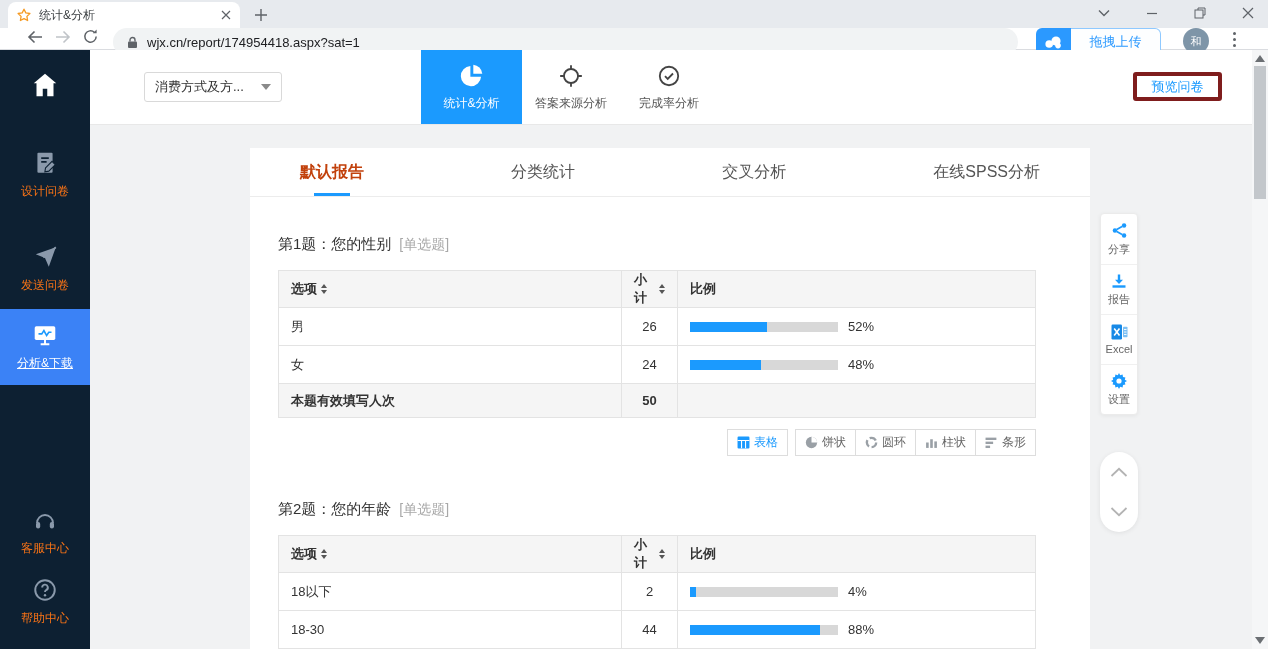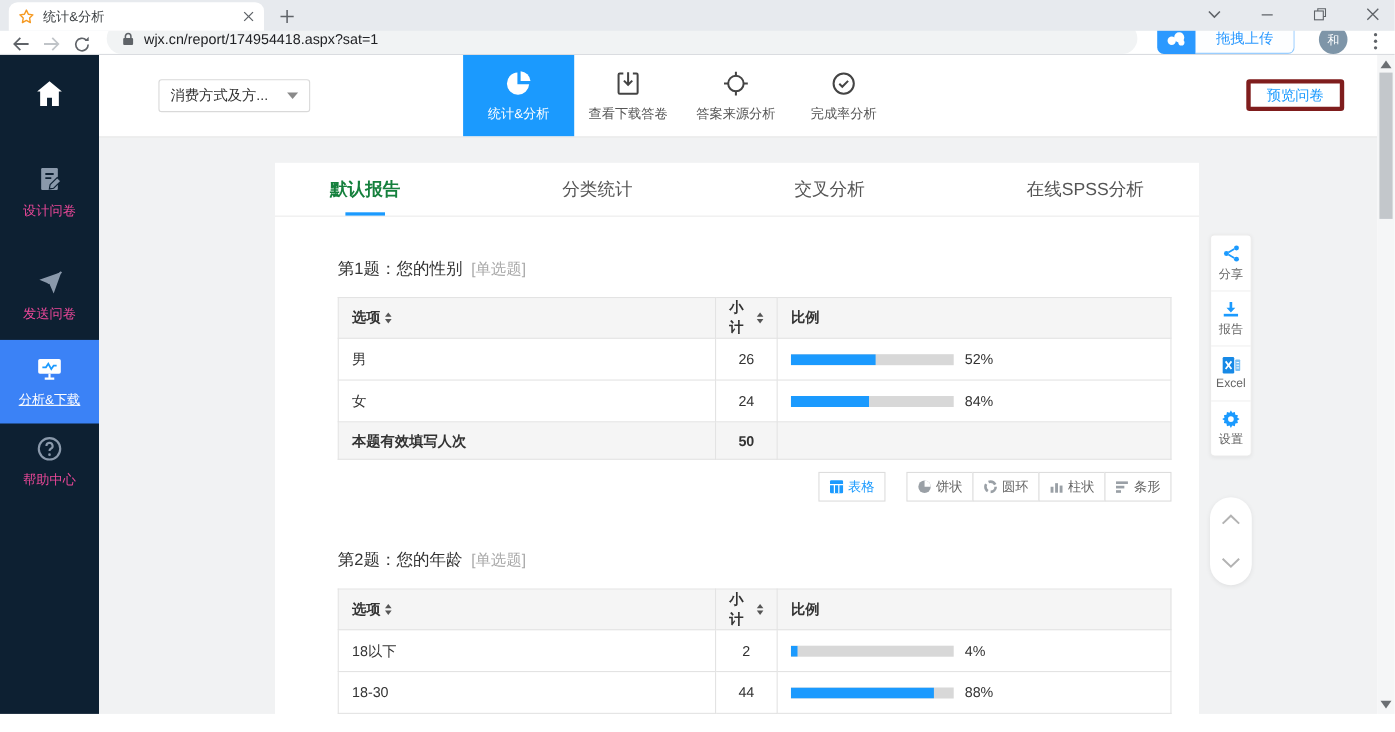--- a/index.html
+++ b/index.html
@@ -8,38 +8,38 @@
 
   
   .tabstrip { height:28px; background:#e7eaee; display:flex; align-items:flex-end; position:relative; }
   .tab { width:232px; height:26px; background:#fff; border-radius:8px 8px 0 0; margin-left:8px;
          display:flex; align-items:center; padding:0 9px; gap:8px; }
   .tab-title { flex:1; font-size:12px; color:#3c4043; white-space:nowrap; overflow:hidden; }
   .newtab { margin:0 0 6px 14px; display:flex; }
   .win-controls { position:absolute; right:14px; top:0; height:26px; display:flex; align-items:center; gap:36px; }
   .win-controls span { display:flex; cursor:pointer; }
 
-  .toolbar { height:22px; background:#fff; border-bottom:1px solid #dadce0; display:flex; align-items:flex-end; padding:0 10px; gap:10px; }
+  .toolbar { height:22px; background:#fff; border-bottom:1px solid #dadce0; display:flex; align-items:flex-start; padding:0 26px; gap:10px; }
   .tb-icon { display:flex; cursor:pointer; }
   .urlbar { flex:1; height:28px; background:#f1f3f4; border-radius:14px; display:flex; align-items:center; padding:0 14px; gap:9px; margin-left:4px; }
   .url-text { font-size:13px; color:#202124; }
   .ext { display:flex; height:28px; margin-left:8px; cursor:pointer; }
   .ext-left { width:35px; background:#2b99ff; border-radius:6px 0 0 6px; display:flex; align-items:center; justify-content:center; }
   .ext-right { width:90px; border:1px solid #8fc9ff; border-left:none; border-radius:0 6px 6px 0;
                display:flex; align-items:center; justify-content:center; color:#2b99ff; font-size:13px; background:#fdfeff; }
   .avatar { width:26px; height:26px; border-radius:50%; background:#7e95a8; color:#fff; font-size:11px;
             display:flex; align-items:center; justify-content:center; margin:0 8px 0 12px; cursor:pointer; }
   .dots { display:flex; flex-direction:column; gap:3px; padding:4px 6px; cursor:pointer; }
   .dots i { width:3px; height:3px; border-radius:50%; background:#5f6368; }
 
   
   .app { display:flex; height:599px; }
   .sidebar { width:90px; background:#0d2032; display:flex; flex-direction:column; flex-shrink:0; }
   .side-item { display:flex; flex-direction:column; align-items:center; gap:7px; padding:10px 0;
-               color:#ec4899; font-size:12px; cursor:pointer; }
+               color:#f97316; font-size:12px; cursor:pointer; }
   .side-home { padding:20px 0 14px; }
   .si-design { margin-top:26px; }
   .si-send { margin-top:24px; }
   .side-item.active { background:#3b82f6; color:#fff; padding:13px 0; margin-top:5px;text-decoration:underline; }
   .si-service { margin-top:auto; }
   .si-help { margin-bottom:12px; }
 
   .main { flex:1; display:flex; flex-direction:column; background:#f1f2f3; position:relative; min-width:0; }
   .main-header { height:74px; background:#fff; position:relative; flex-shrink:0; }
   .survey-select { position:absolute; left:30px; top:22px; width:138px; height:30px; border:1px solid #d9d9d9;
@@ -52,25 +52,25 @@
   .nav-item.active { width:101px; background:#1b9afe; color:#fff; }
   .preview-btn { position:absolute; right:30px; top:22px; width:89px; height:29px; border:4px solid #7f1d1d;
                  border-radius:3px; background:#fff; color:#1b9afe; font-size:13px; display:flex; align-items:center;
                  justify-content:center; cursor:pointer; }
 
   .content { flex:1; position:relative; overflow:hidden; border-top:1px solid #e8e8e8; }
   .card { position:absolute; left:160px; top:23px; width:840px; height:560px; background:#fff; }
   .card-tabs { height:49px; border-bottom:1px solid #ececec; display:flex; align-items:stretch;
                justify-content:space-between; padding:0 50px; }
   .rtab { display:flex; align-items:center; font-size:16px; color:#555; position:relative; cursor:pointer; }
-  .rtab.active { color:#15803d; font-weight:bold; }
+  .rtab.active { color:#c2410c; font-weight:bold; }
   .rtab.active::after { content:""; position:absolute; left:50%; transform:translateX(-50%); bottom:0;
                         width:36px; height:3px; background:#1b9afe; }
 
-  .qsec { padding:0 57px; }
+  .qsec { padding:0 28px; }
   .qtitle { margin-top:38px; font-size:15px; color:#333; display:flex; align-items:baseline; gap:8px; }
   .qtag { font-size:14px; color:#a8a8a8; }
   table.qtable { margin-top:16px; width:758px; border-collapse:collapse; font-size:13px; color:#333; table-layout:fixed; }
   .qtable th, .qtable td { border:1px solid #e3e3e3; }
   .qtable thead th { background:#f5f5f5; height:34px; font-weight:bold; text-align:left; padding:0 12px; }
   .col-opt { width:343px; }
   .col-count { width:56px; }
   th.c-center, td.c-center { text-align:center; padding:0 4px; }
   .qtable tbody td { height:38px; padding:0 12px; background:#fff; }
   .qtable tr.trow-footer td { background:#f5f5f5; font-weight:bold; height:34px; }
@@ -79,21 +79,21 @@
   .sort i { width:0; height:0; border-left:3.5px solid transparent; border-right:3.5px solid transparent; }
   .sort .up { border-bottom:4px solid #555; }
   .sort .dn { border-top:4px solid #555; }
   .barwrap { display:flex; align-items:center; gap:10px; }
   .track { width:148px; height:10px; background:#d8d8d8; overflow:hidden; }
   .fill { height:100%; background:#1b9afe; }
 
   .chart-btns { margin-top:11px; width:758px; display:flex; justify-content:flex-end; }
   .cbtn { height:27px; border:1px solid #ddd; background:#fff; display:flex; align-items:center; gap:4px;
           padding:0 9px; font-size:12px; color:#666; margin-left:-1px; cursor:pointer; }
-  .cbtn.active { color:#1b9afe; border-color:#ddd; margin-left:0; margin-right:20px; }
+  .cbtn.active { color:#1b9afe; border-color:#ddd; margin-left:0; margin-right:8px; }
 
   .side-tools { position:absolute; left:1010px; top:88px; width:38px; background:#fff; border:1px solid #ebebeb;
                 border-radius:4px; box-shadow:0 1px 4px rgba(0,0,0,.06); }
   .tool { height:50px; display:flex; flex-direction:column; align-items:center; justify-content:center; gap:3px;
           font-size:11px; color:#666; cursor:pointer; border-top:1px solid #f0f0f0; }
   .tool:first-child { border-top:none; }
   .qnav-pill { position:absolute; left:1010px; top:327px; width:38px; height:80px; background:#fff; border-radius:19px;
                box-shadow:0 1px 5px rgba(0,0,0,.08); display:flex; flex-direction:column; align-items:center;
                justify-content:space-between; padding:15px 0; }
   .qnav-pill span { display:flex; cursor:pointer; }
@@ -228,20 +228,30 @@
     <div class="side-item active">
       <span style="display:flex">
         <svg width="28" height="26" viewBox="0 0 24 24">
             <rect x="2.5" y="4" width="19" height="12.5" rx="1.5" fill="#fff"></rect>
             <path d="M6 11h3l2-3 2.5 4.5 2-3H18" stroke="#1b9afe" stroke-width="1.5" fill="none"></path>
             <path d="M12 16.5v3M8 20.5h8" stroke="#fff" stroke-width="1.8"></path>
           </svg>
       </span>
       <span>分析&amp;下载</span>
     </div>
+    <div class="side-item si-service">
+      <span style="display:flex">
+        <svg width="26" height="24" viewBox="0 0 24 24">
+            <path d="M4 14a8 8 0 0 1 16 0" stroke="#8a99ab" stroke-width="1.8" fill="none"></path>
+            <rect x="3" y="13" width="4.2" height="6.5" rx="2.1" fill="#8a99ab"></rect>
+            <rect x="16.8" y="13" width="4.2" height="6.5" rx="2.1" fill="#8a99ab"></rect>
+          </svg>
+      </span>
+      <span>客服中心</span>
+    </div>
     <div class="side-item si-help">
       <span style="display:flex">
         <svg width="26" height="26" viewBox="0 0 24 24">
             <circle cx="12" cy="12" r="9" stroke="#8a99ab" stroke-width="1.8" fill="none"></circle>
             <path d="M9.4 9.6a2.6 2.6 0 1 1 3.7 2.4c-.8.4-1.1.9-1.1 1.8" stroke="#8a99ab" stroke-width="1.8" fill="none"></path>
             <circle cx="12" cy="16.9" r="1.1" fill="#8a99ab"></circle>
           </svg>
       </span>
       <span>帮助中心</span>
     </div>
@@ -260,29 +270,20 @@
             <svg width="27" height="27" viewBox="0 0 24 24">
                 <path d="M11 3.5A9 9 0 1 0 20.5 13H11z" fill="#fff"></path>
                 <path d="M13.6 2.4a9 9 0 0 1 8 8h-8z" fill="#fff"></path>
               </svg>
           </span>
           <span>统计&amp;分析</span>
         </div>
         <div class="nav-item">
           <span style="display:flex">
             <svg width="26" height="26" viewBox="0 0 24 24" fill="none" stroke="#444" stroke-width="1.7">
-                <path d="M8 3.5H5a1 1 0 0 0-1 1v15a1 1 0 0 0 1 1h14a1 1 0 0 0 1-1v-15a1 1 0 0 0-1-1h-3"></path>
-                <path d="M12 2.5V13M8.5 9.5L12 13l3.5-3.5"></path>
-              </svg>
-          </span>
-          <span>查看下载答卷</span>
-        </div>
-        <div class="nav-item">
-          <span style="display:flex">
-            <svg width="26" height="26" viewBox="0 0 24 24" fill="none" stroke="#444" stroke-width="1.7">
                 <circle cx="12" cy="12" r="6.5"></circle>
                 <path d="M12 2v4M12 18v4M2 12h4M18 12h4"></path>
               </svg>
           </span>
           <span>答案来源分析</span>
         </div>
         <div class="nav-item">
           <span style="display:flex">
             <svg width="26" height="26" viewBox="0 0 24 24" fill="none" stroke="#444" stroke-width="1.7">
                 <circle cx="12" cy="12" r="8.5"></circle>
@@ -349,21 +350,21 @@
                 </td>
               </tr>
               <tr>
                 <td>女</td>
                 <td class="c-center">24</td>
                 <td>
                   <span class="barwrap">
                       <span class="track">
                         <span class="fill" style="display: block; width: 48%;"></span>
                       </span>
-                      <span>84%</span>
+                      <span>48%</span>
                     </span>
                 </td>
               </tr>
               <tr class="trow-footer">
                 <td>本题有效填写人次</td>
                 <td class="c-center">50</td>
                 <td></td>
               </tr>
             </tbody>
           </table>

